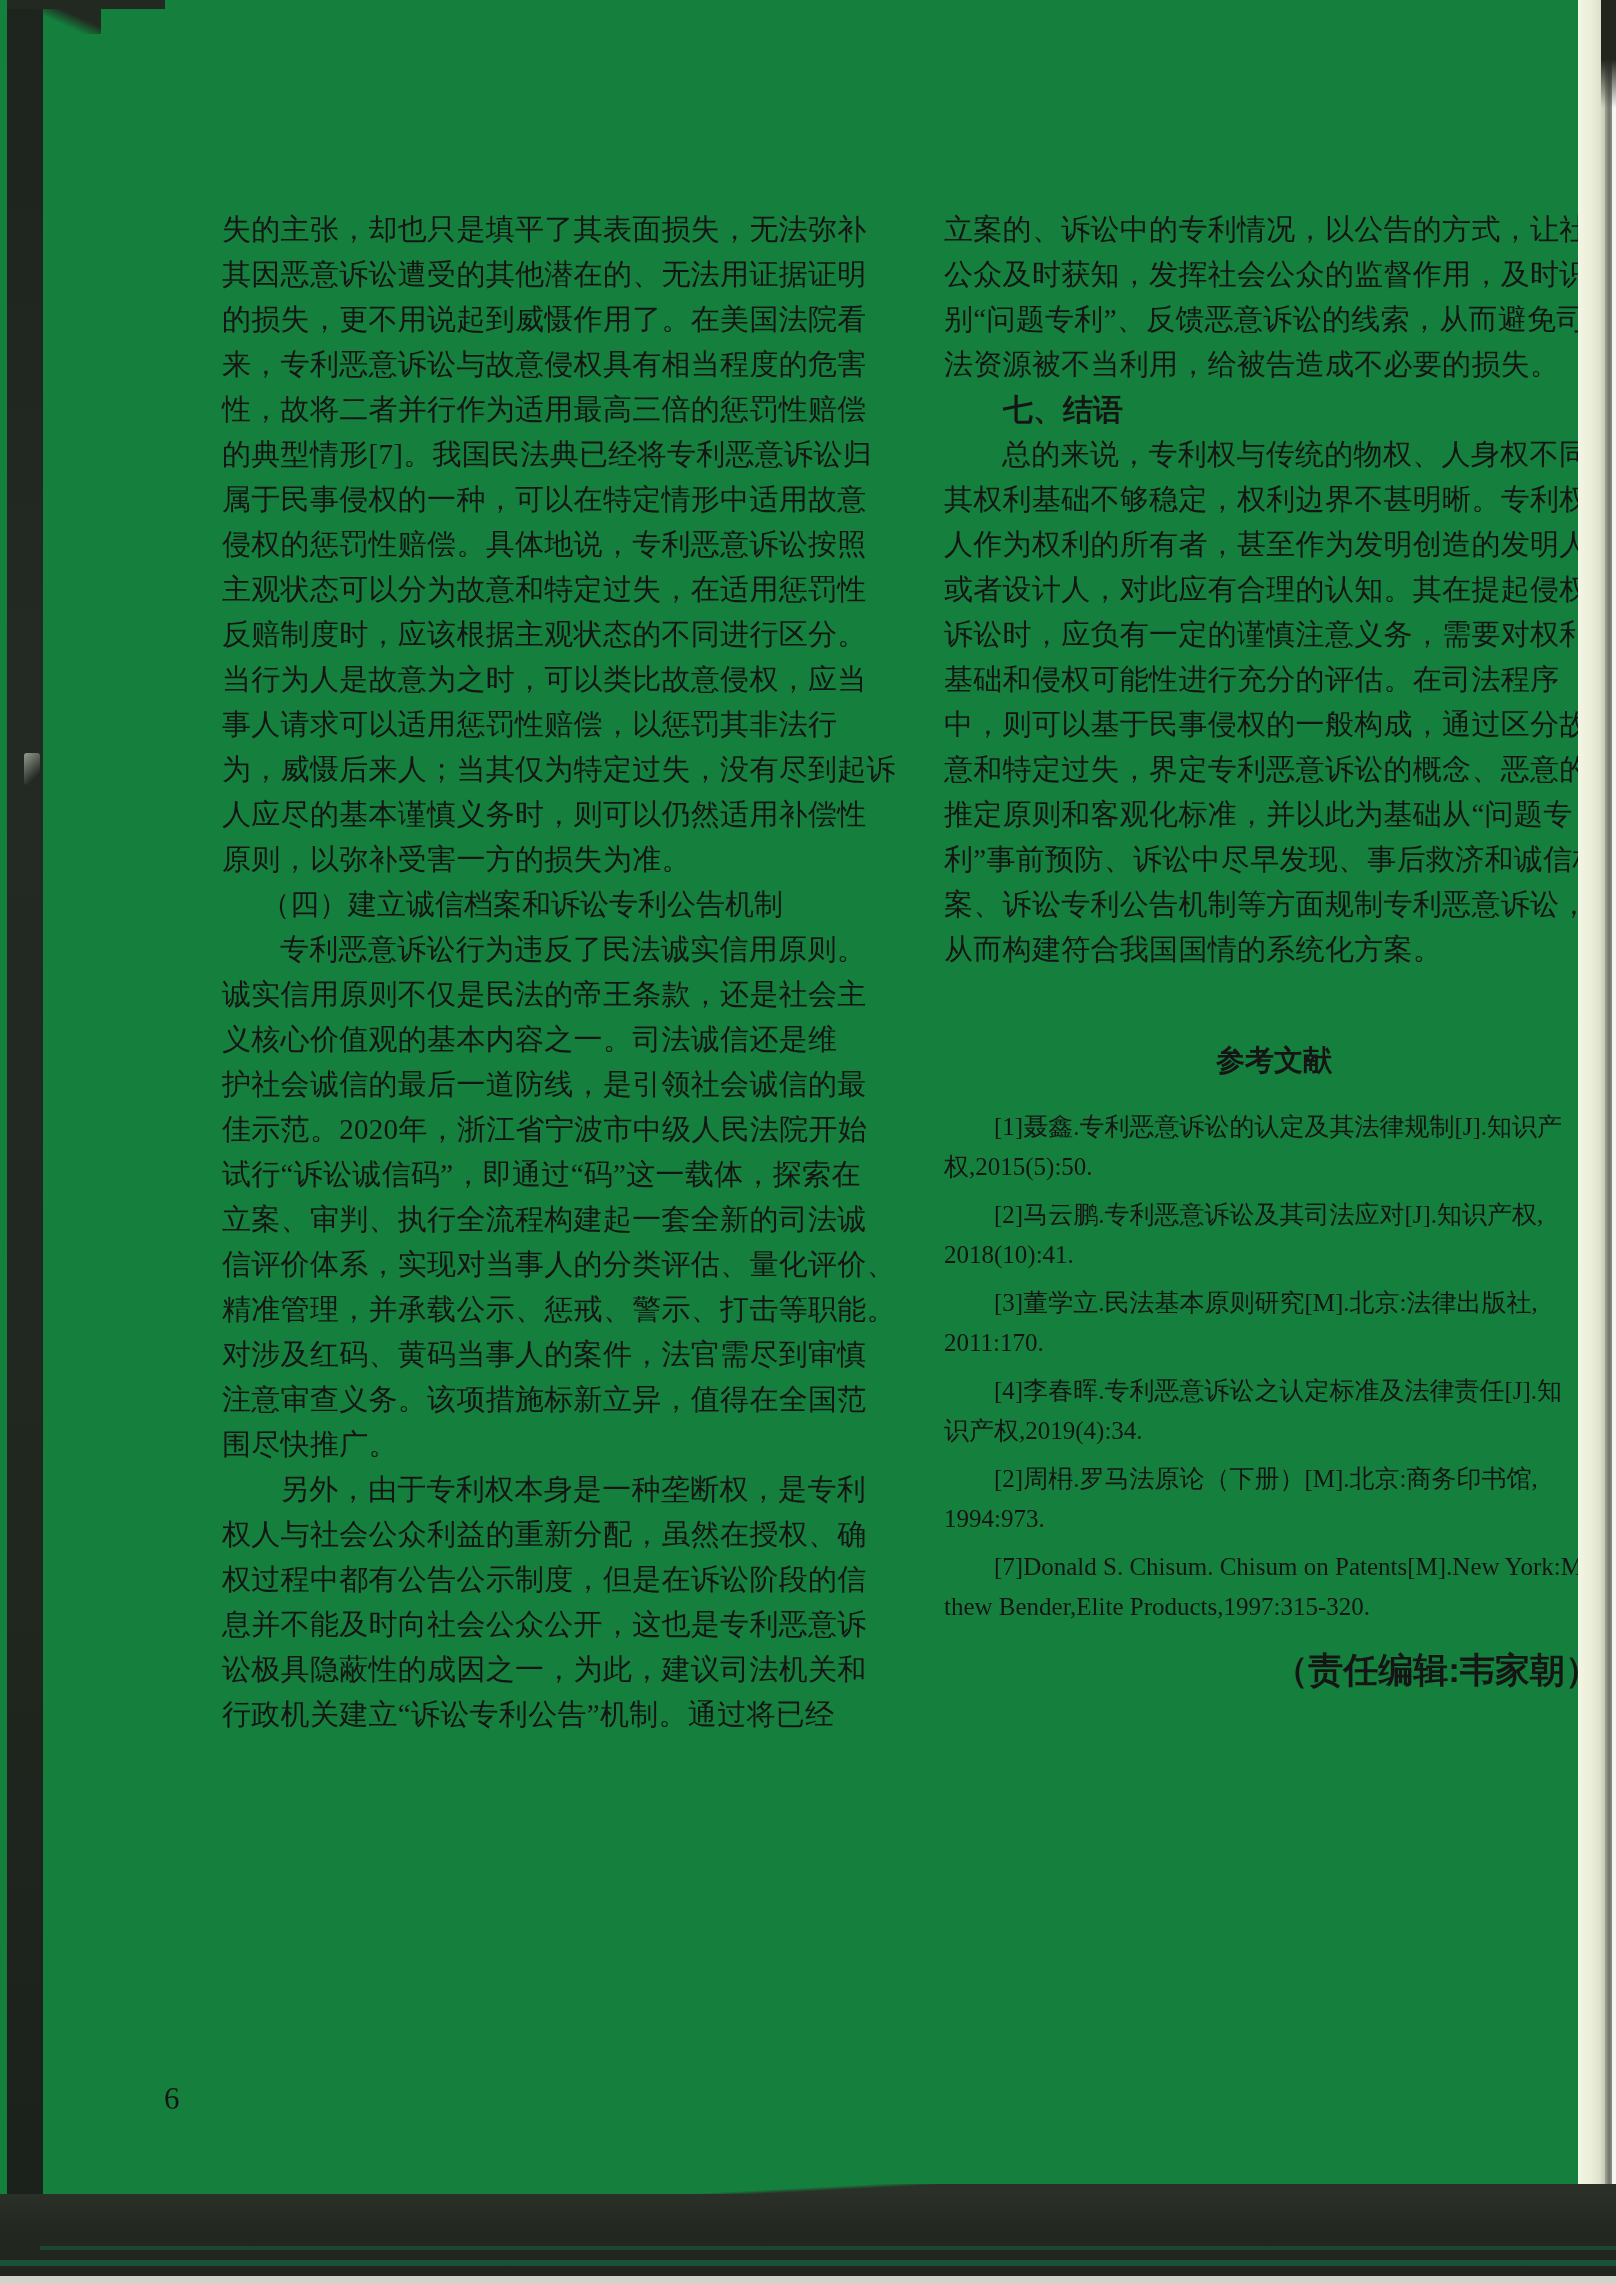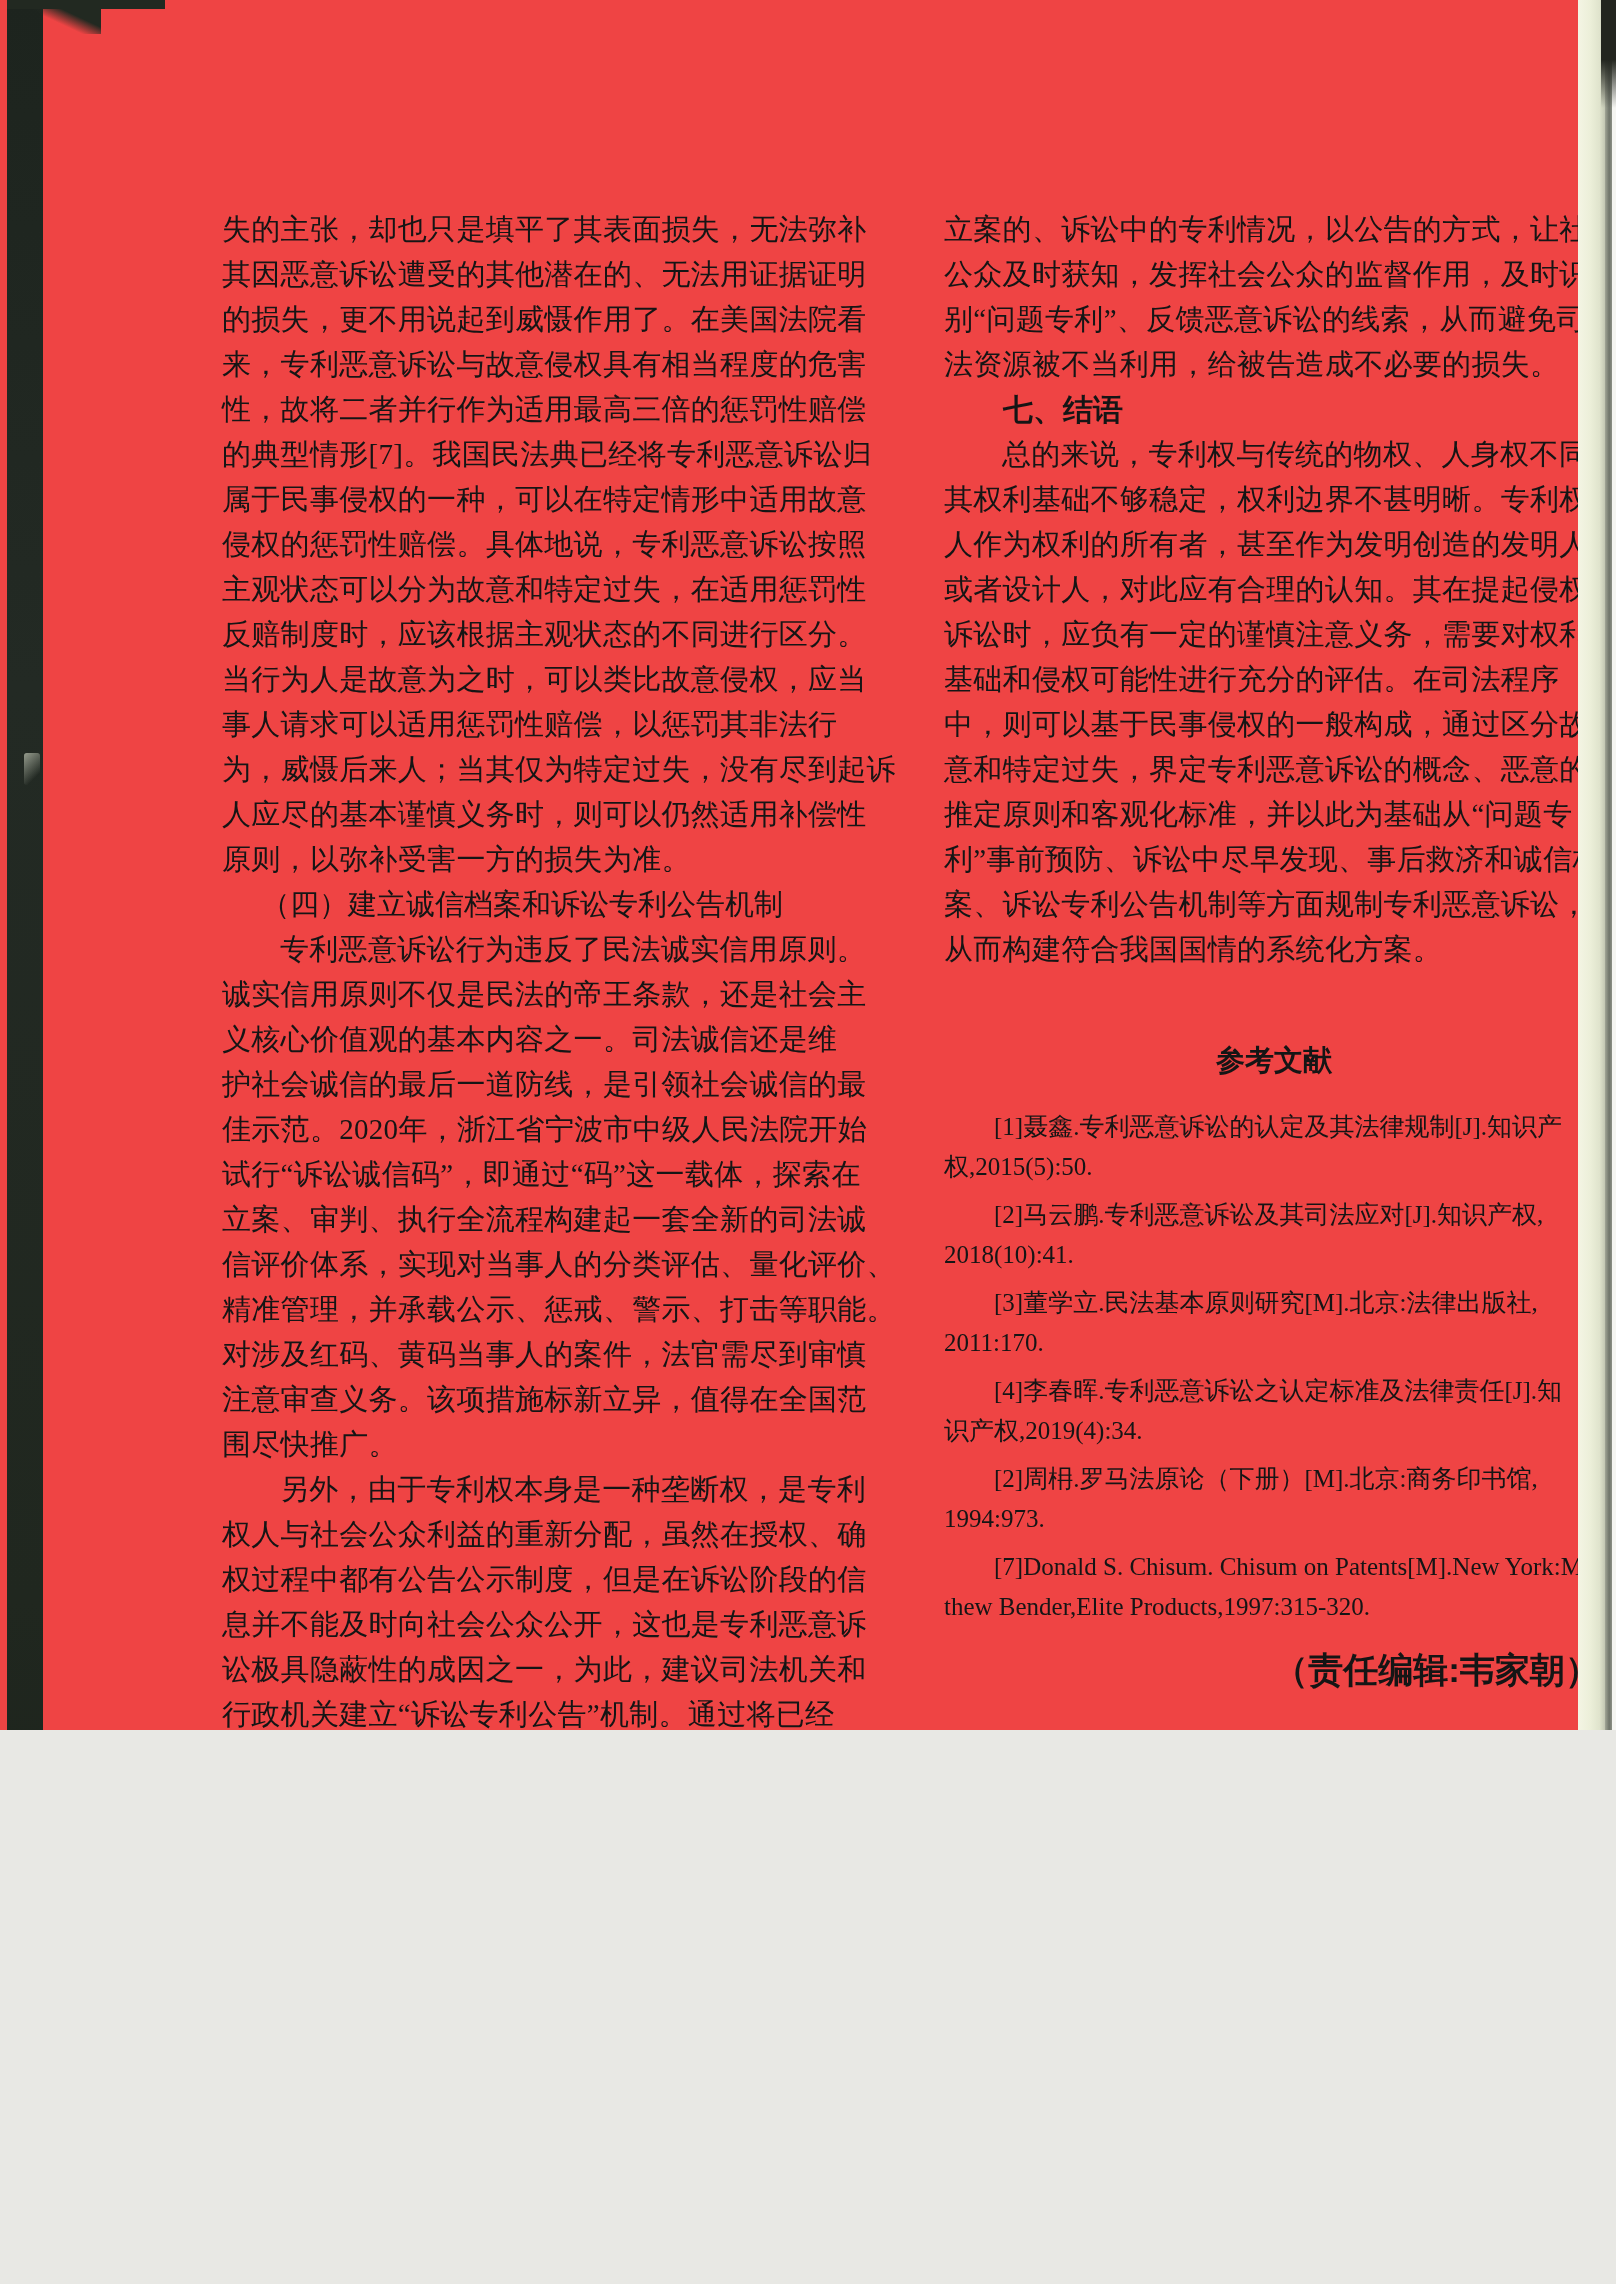--- a/index.html
+++ b/index.html
@@ -1,19 +1,19 @@
 <!DOCTYPE html>
 <html style="font-size:10.8px"><head>
 <meta charset="utf-8">
 <style>
   html,body { margin:0; padding:0; background:#e8e8e4; }
   .page {
     position:relative;
-    width:1616px; height:1730px;
-    background:#ef4444;
+    width:1616px; height:2284px;
+    background:#15803d;
     overflow:hidden;
     font-family:"Liberation Serif","DejaVu Serif",serif;
     color:#151515;
   }
 
   
   .scan-edge-left {
     position:absolute; left:6.7px; top:0; width:36px; height:2284px;
     background:linear-gradient(to bottom,#1d241e 0%,#232a24 30%,#20271f 70%,#1a201a 100%);
   }

